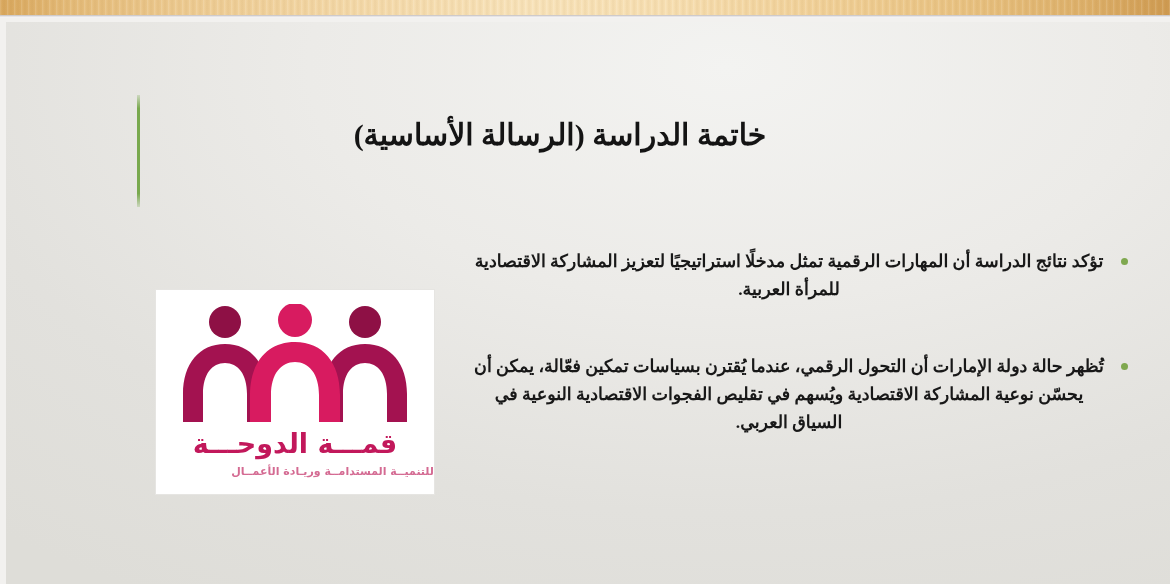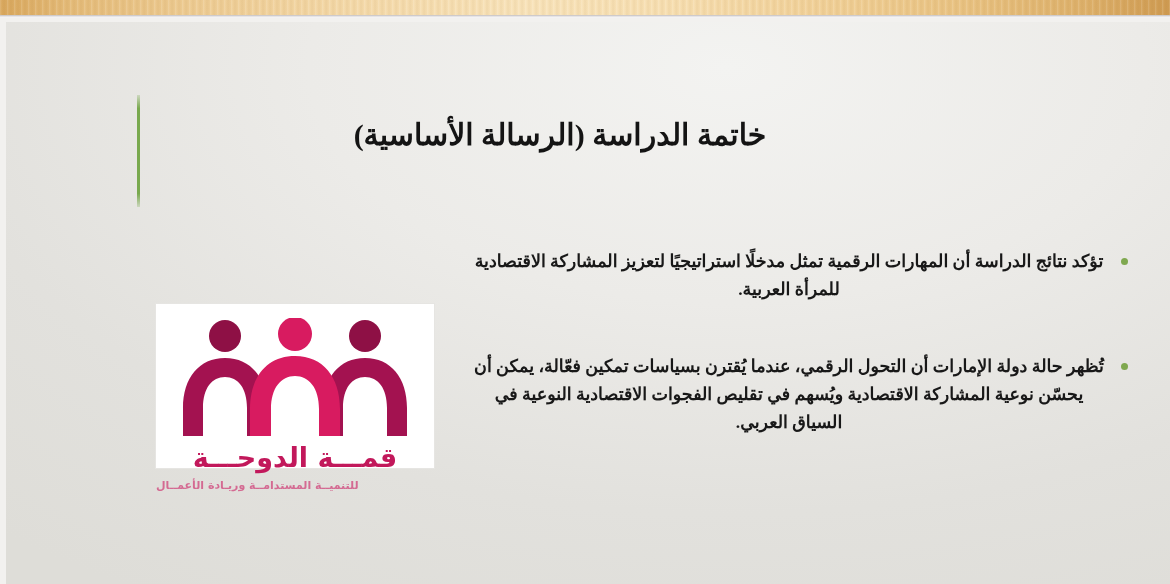--- a/index.html
+++ b/index.html
@@ -140,23 +140,23 @@
     height: 7px;
     border-radius: 50%;
     background: #7fa84f;
   }
   .bullet-text { display: block; }
 
   
   .logo-box {
     position: absolute;
     left: 150px;
-    top: 282px;
-    width: 278px;
-    height: 164px;
+    top: 268px;
+    width: 278px;
+    height: 204px;
     background: #ffffff;
     box-shadow: 0 0 0 1px #e6e5e2;
   }
   .logo-inner {
     position: absolute;
     left: 0; top: 0;
     width: 278px;
     height: 212px;
   }
   .logo-figures {
@@ -179,21 +179,21 @@
     font-weight: bold;
     letter-spacing: 3px;
     color: #c2185b;
     line-height: 1;
   }
   .logo-tagline {
     position: absolute;
     left: 0;
     top: 176px;
     width: 278px;
-    text-align: left;
+    text-align: right;
     direction: rtl;
     font-family: "DejaVu Sans", "Liberation Sans", sans-serif;
     font-size: 11px;
     font-weight: bold;
     letter-spacing: 0.5px;
     color: #d46a92;
     line-height: 1;
   }
 </style>
 </head>

